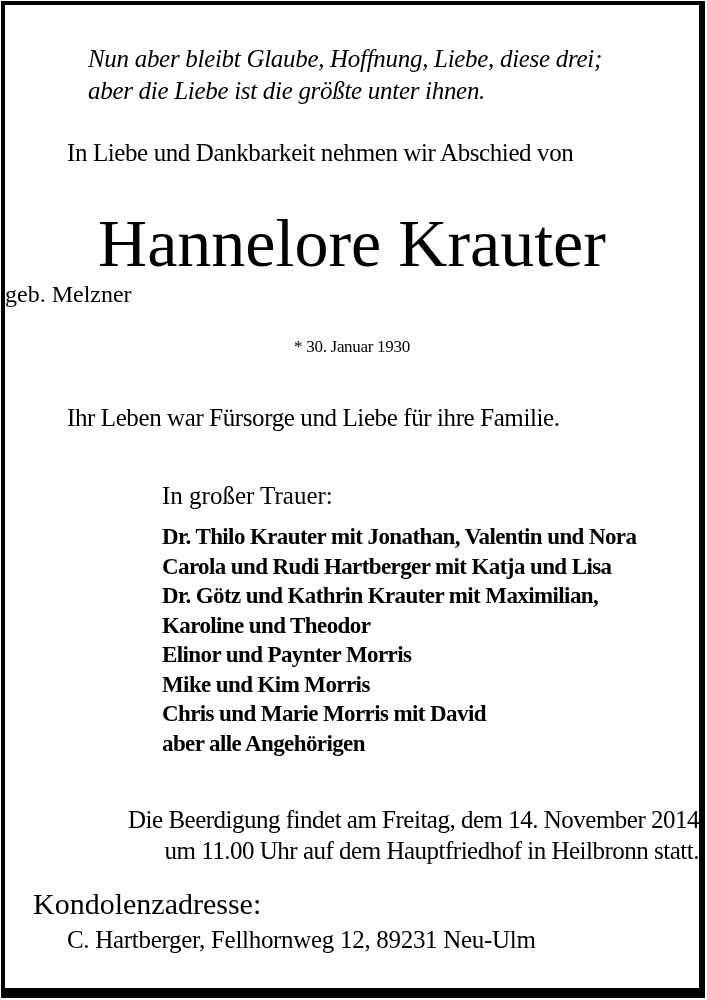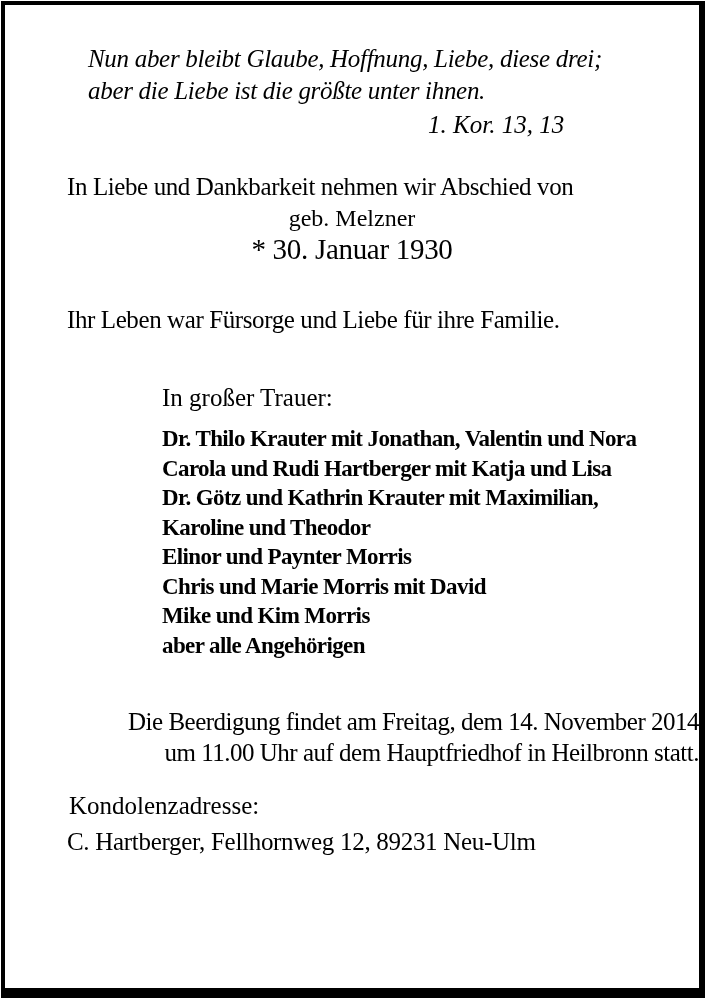--- a/index.html
+++ b/index.html
@@ -51,30 +51,29 @@
   }
   .name {
     margin-top: 38px;
     text-align: center;
     font-size: 68px;
     line-height: 72px;
     white-space: nowrap;
   }
   .maiden {
     margin-top: 2px;
-    text-align: center;
     font-size: 24px;
     line-height: 26px;
   }
   .dates {
-    margin-top: 3px;
+    margin-top: 25px;
     display: flex;
     justify-content: center;
     gap: 20px;
-    font-size: 29px;
+    font-size: 17px;
     line-height: 30px;
     letter-spacing: -0.3px;
     white-space: nowrap;
   }
   .tribute {
     margin: 40px 0 0 62px;
     font-size: 25px;
     line-height: 32px;
     letter-spacing: -0.4px;
     white-space: nowrap;
@@ -94,63 +93,63 @@
   }
   .funeral {
     margin: 46px 0 0 62px;
     font-size: 25px;
     line-height: 31px;
     letter-spacing: -0.5px;
     white-space: nowrap;
     text-align: right;
   }
   .condolence-label {
-    margin: 22px 0 0 64px;
-    font-size: 25px;
+    margin: 22px 0 0 28px;
+    font-size: 30px;
     line-height: 32px;
   }
   .condolence-address {
     margin: 4px 0 0 62px;
     font-size: 25px;
     line-height: 32px;
     letter-spacing: -0.3px;
     white-space: nowrap;
   }
 </style>
 </head>
 <body>
 
 <div class="frame">
 
   <div class="scripture">
     <div>Nun aber bleibt Glaube, Hoffnung, Liebe, diese drei;</div>
     <div>aber die Liebe ist die größte unter ihnen.</div>
   </div>
-  <div class="scripture-ref">1. Kor. 13, 13</div>
 
   <div class="intro">In Liebe und Dankbarkeit nehmen wir Abschied von</div>
 
+  <div class="name">Hannelore Krauter</div>
   <div class="maiden">geb. Melzner</div>
 
   <div class="dates">
     <span>* 30. Januar 1930</span>
   </div>
 
   <div class="tribute">Ihr Leben war Fürsorge und Liebe für ihre Familie.</div>
 
   <div class="mourning-label">In großer Trauer:</div>
 
   <div class="mourners">
     <div>Dr. Thilo Krauter mit Jonathan, Valentin und Nora</div>
     <div>Carola und Rudi Hartberger mit Katja und Lisa</div>
     <div>Dr. Götz und Kathrin Krauter mit Maximilian,</div>
     <div>Karoline und Theodor</div>
     <div>Elinor und Paynter Morris</div>
+    <div>Mike und Kim Morris</div>
     <div>Chris und Marie Morris mit David</div>
-    <div>Mike und Kim Morris</div>
     <div>aber alle Angehörigen</div>
   </div>
 
   <div class="funeral">
     <div>Die Beerdigung findet am Freitag, dem 14. November 2014</div>
     <div>um 11.00 Uhr auf dem Hauptfriedhof in Heilbronn statt.</div>
   </div>
 
   <div class="condolence-label">Kondolenzadresse:</div>
   <div class="condolence-address">C. Hartberger, Fellhornweg 12, 89231 Neu-Ulm</div>

